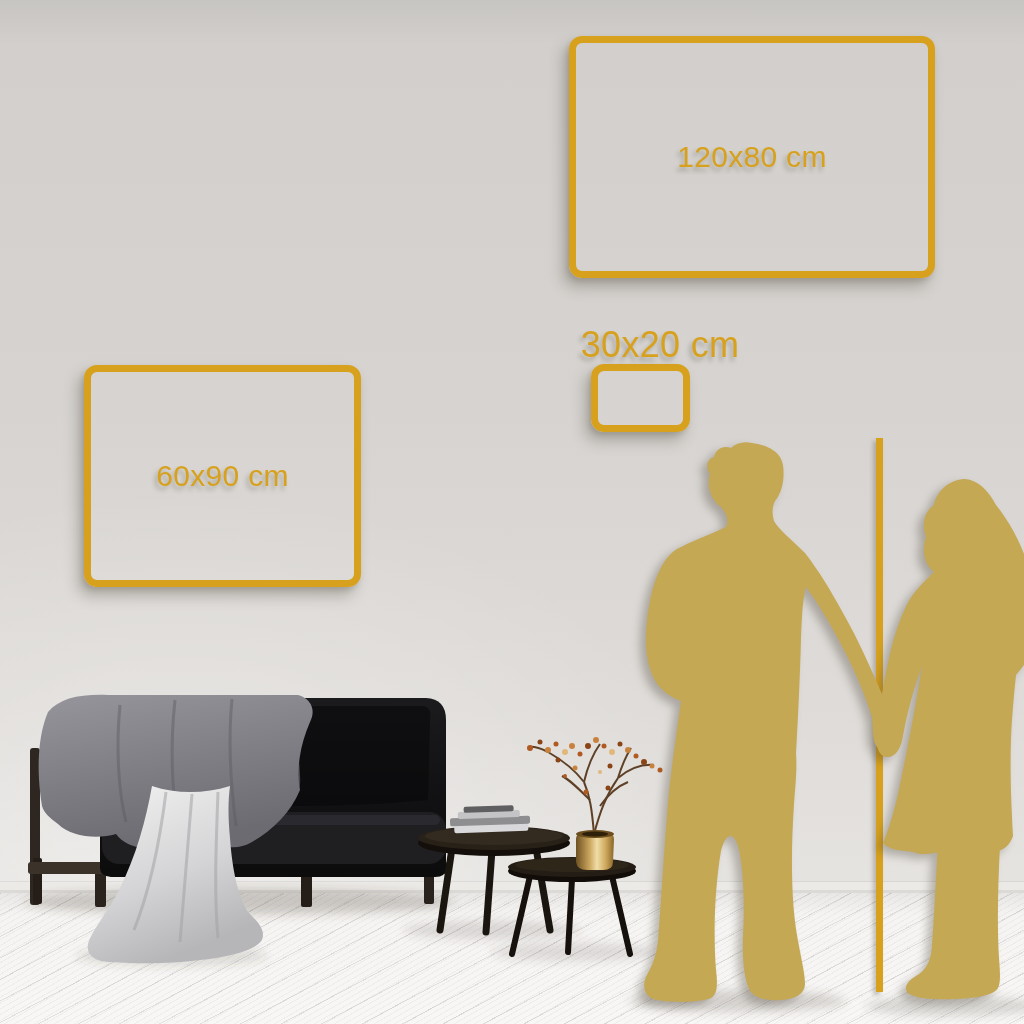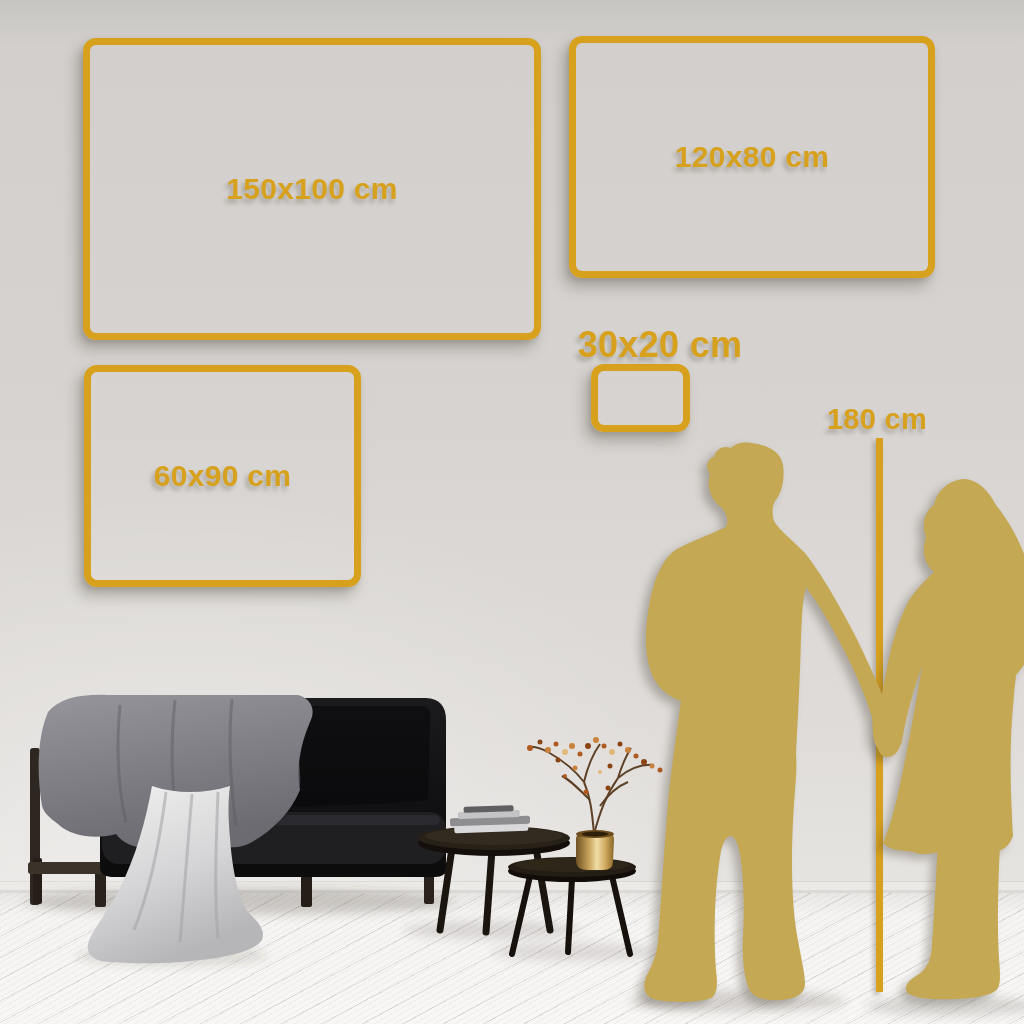--- a/index.html
+++ b/index.html
@@ -40,21 +40,21 @@
   .sil-group{filter:drop-shadow(-6px 5px 4px rgba(80,72,56,0.35));}
   .line-group{filter:drop-shadow(-3px 3px 2px rgba(80,72,56,0.30));}
   
   .frame{
     position:absolute;box-sizing:border-box;
     border:7px solid var(--gold);border-radius:13px;
     box-shadow:-6px 9px 14px rgba(90,82,68,0.35), -2px 3px 5px rgba(90,82,68,0.18);
     display:flex;align-items:center;justify-content:center;
   }
   .frame-label,.float-label{
-    color:var(--gold);font-weight:700;letter-spacing:0.3px;
+    color:var(--gold);font-weight:400;letter-spacing:0.3px;
     text-shadow:-3px 4px 4px rgba(95,86,68,0.35);
     white-space:nowrap;user-select:none;
   }
   .frame-label{font-size:30px;}
   .f-150{left:83px;top:38px;width:458px;height:302px;}
   .f-120{left:569px;top:36px;width:366px;height:242px;}
   .f-6090{left:84px;top:365px;width:277px;height:222px;}
   .f-6040{left:383px;top:363px;width:183px;height:124px;}
   .f-6040 .frame-label{font-size:29px;}
   .f-3020{left:591px;top:364px;width:99px;height:68px;}
@@ -227,26 +227,22 @@
       <path fill="#C5A854" d="M965 479 C948 480 937 491 934 505 C925 511 921 524 926 537 C921 552 925 565 934 572
            C927 579 917 588 910 599 C899 618 891 645 886 673 C881 697 878 717 877 731
            C875 745 878 755 886 757 C895 758 901 749 903 736 C907 713 914 688 922 666
            C916 705 907 752 898 794 C892 820 886 836 883 843 C893 853 905 849 916 853
            C929 857 941 849 953 853 C967 857 980 849 993 851 C1003 852 1010 845 1013 836
            C1011 800 1010 770 1011 740 C1012 715 1014 695 1016 675 C1022 668 1028 660 1032 650
            C1036 620 1036 590 1028 565 C1020 540 1008 520 996 505 C988 490 978 480 965 479 Z"></path>
     </g>
   </svg>
 
-  <div class="frame f-150">
-    <span class="frame-label">150x100 cm</span>
-  </div>
   <div class="frame f-120">
     <span class="frame-label">120x80 cm</span>
   </div>
   <div class="frame f-6090">
     <span class="frame-label">60x90 cm</span>
   </div>
   <div class="frame f-3020"></div>
   <div class="float-label l-3020">30x20 cm</div>
-  <div class="float-label l-180">180 cm</div>
 
 </div>
 
 </body></html>

